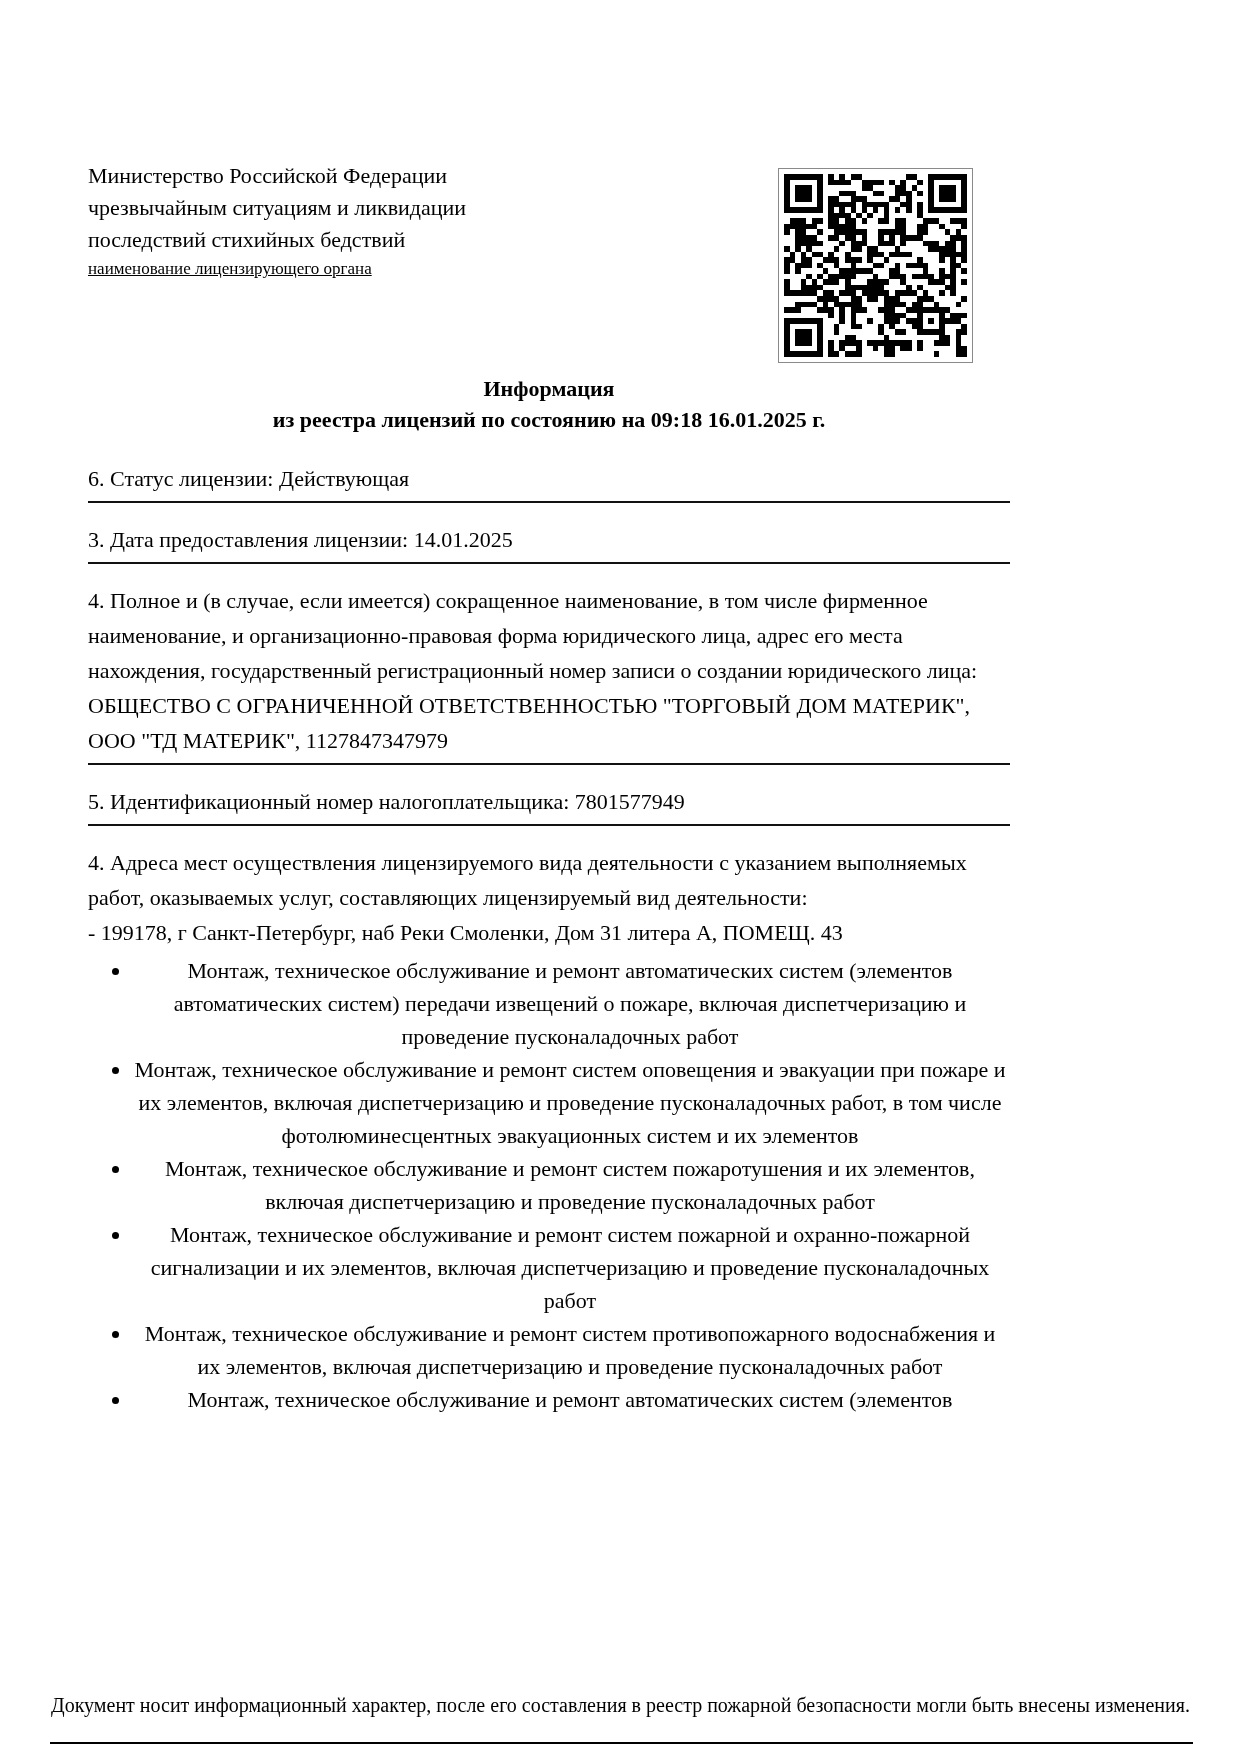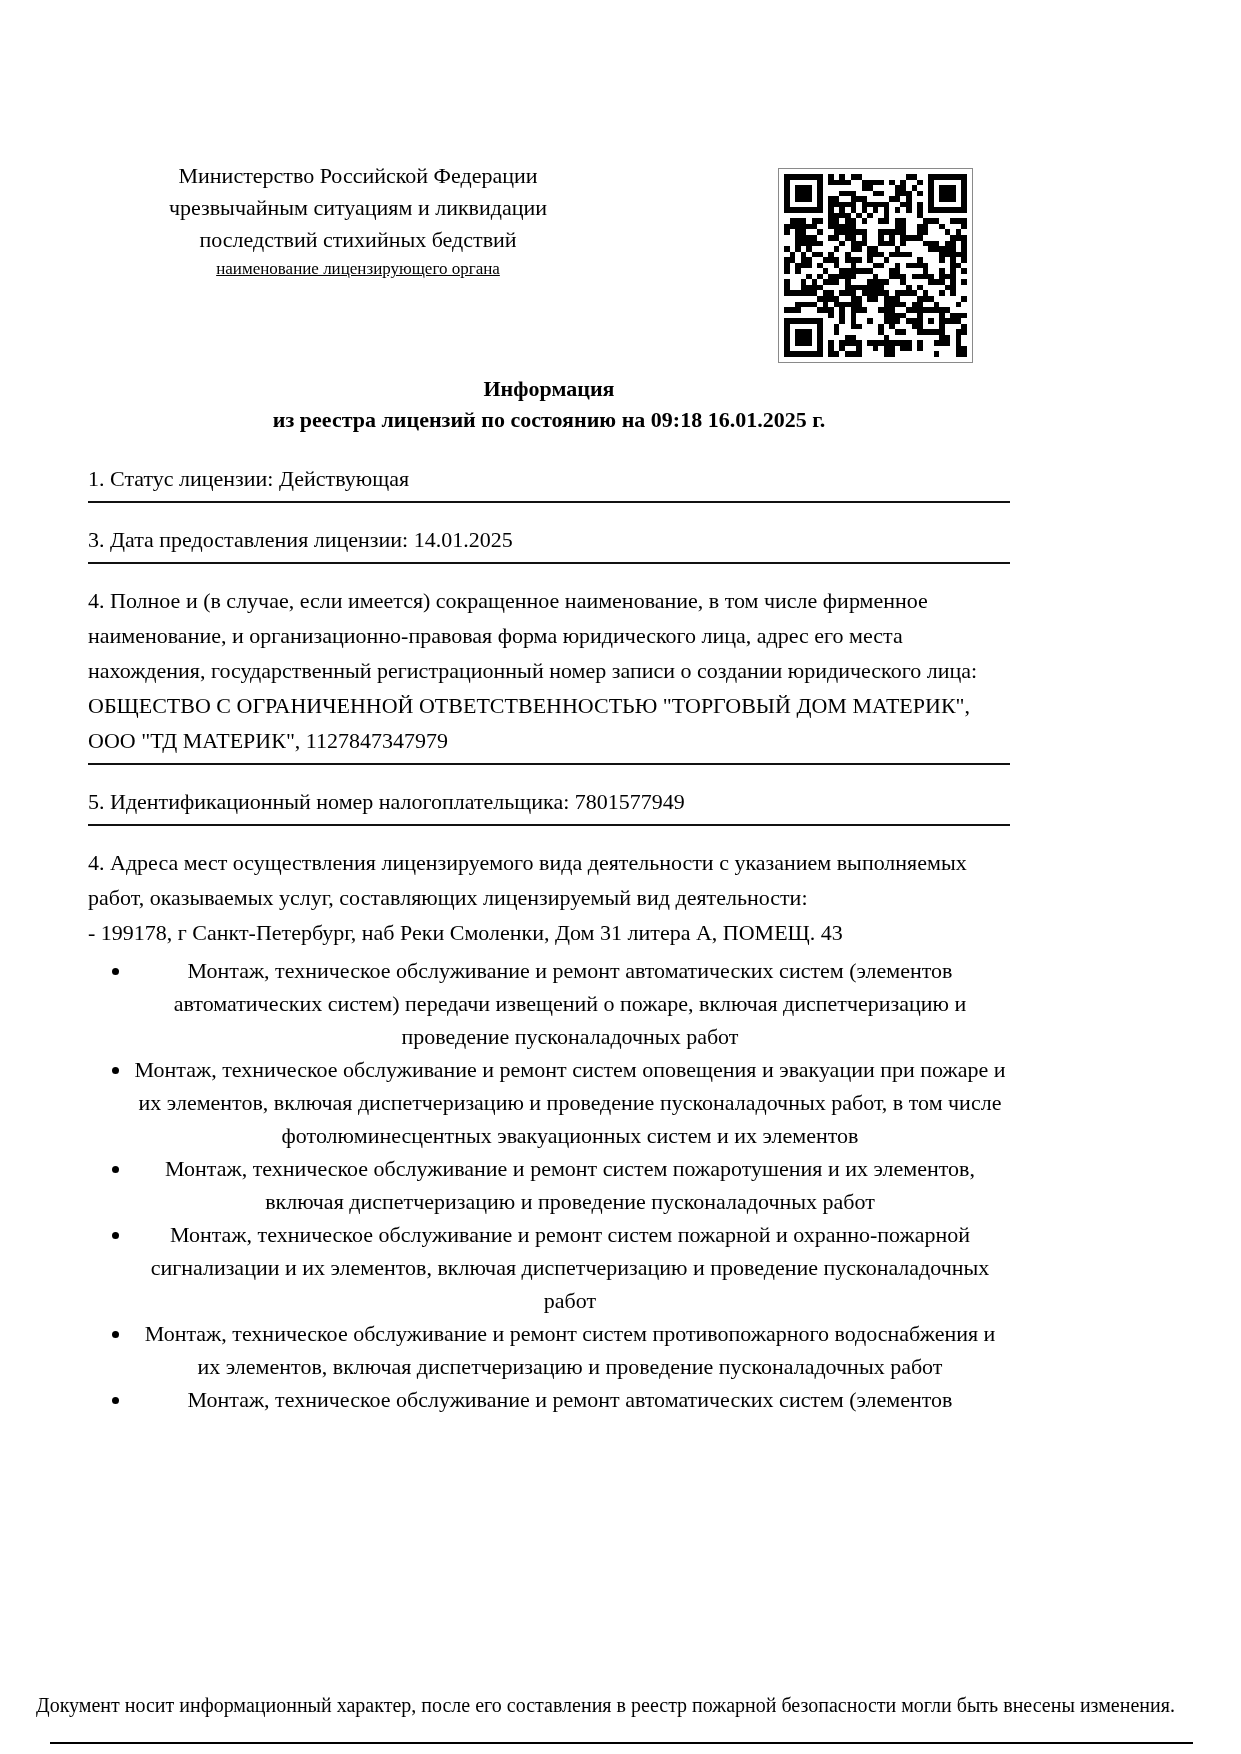--- a/index.html
+++ b/index.html
@@ -8,21 +8,21 @@
     width:1241px;height:1754px;
     margin:0 auto;
     background:#ffffff;
     font-family:"Liberation Serif","DejaVu Serif",serif;
     color:#000;
     overflow:hidden;
   }
 
   .issuer{
     position:absolute;left:88px;top:160px;width:540px;
-    text-align:center;
+    text-align:left;
   }
   .issuer-line{font-size:22px;line-height:32px;}
   .issuer-caption{font-size:17px;line-height:22px;margin-top:2px;text-decoration:underline;}
 
   .qr-frame{
     position:absolute;left:778px;top:168px;
     width:183px;height:183px;
     padding:5px;border:1px solid #8a8a8a;background:#fff;
   }
   .qr-frame svg{display:block;}
@@ -43,21 +43,21 @@
   }
   ul.works{
     margin:4px;padding:0 0 0 40px;text-align:center;
   }
   ul.works li{
     font-size:22px;line-height:33px;
     padding-left:2px;
   }
   .footer-note{
     position:absolute;left:36px;right:36px;top:1692px;
-    font-size:20px;line-height:26px;text-align:left;
+    font-size:20px;line-height:26px;text-align:center;
   }
   .footer-rule{
     position:absolute;left:50px;right:48px;top:1742px;
     height:2px;background:#000;
   }
 </style>
 </head>
 <body>
 
 <div class="page">
@@ -632,21 +632,21 @@
         <rect x="31" y="32" width="1" height="1" fill="#000"></rect>
         <rect x="32" y="32" width="1" height="1" fill="#000"></rect>
       </svg>
     </div>
 
   <div class="main">
     <div class="title">Информация</div>
     <div class="subtitle">из реестра лицензий по состоянию на 09:18 16.01.2025 г.</div>
 
     <div class="fields">
-      <p class="field">1. Статус лицензии: Действующая</p>
+      <p class="field">6. Статус лицензии: Действующая</p>
         <p class="field">3. Дата предоставления лицензии: 14.01.2025</p>
         <p class="field">4. Полное и (в случае, если имеется) сокращенное наименование, в том числе фирменное наименование, и организационно-правовая форма юридического лица, адрес его места нахождения, государственный регистрационный номер записи о создании юридического лица: ОБЩЕСТВО С ОГРАНИЧЕННОЙ ОТВЕТСТВЕННОСТЬЮ "ТОРГОВЫЙ ДОМ МАТЕРИК", ООО "ТД МАТЕРИК", 1127847347979</p>
         <p class="field">5. Идентификационный номер налогоплательщика: 7801577949</p>
     </div>
 
     <div class="addresses">
       <p class="addr-intro">4. Адреса мест осуществления лицензируемого вида деятельности с указанием выполняемых работ, оказываемых услуг, составляющих лицензируемый вид деятельности:</p>
       <p class="addr-line">- 199178, г Санкт-Петербург, наб Реки Смоленки, Дом 31 литера А, ПОМЕЩ. 43</p>
       <ul class="works">
         <li>Монтаж, техническое обслуживание и ремонт автоматических систем (элементов автоматических систем) передачи извещений о пожаре, включая диспетчеризацию и проведение пусконаладочных работ</li>

